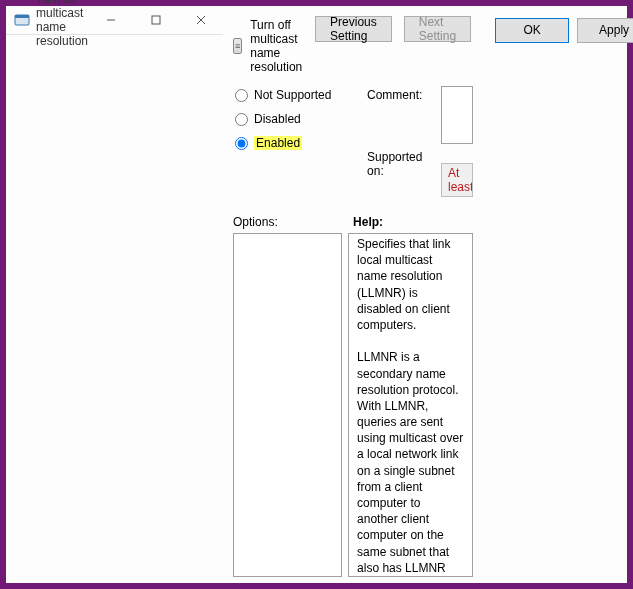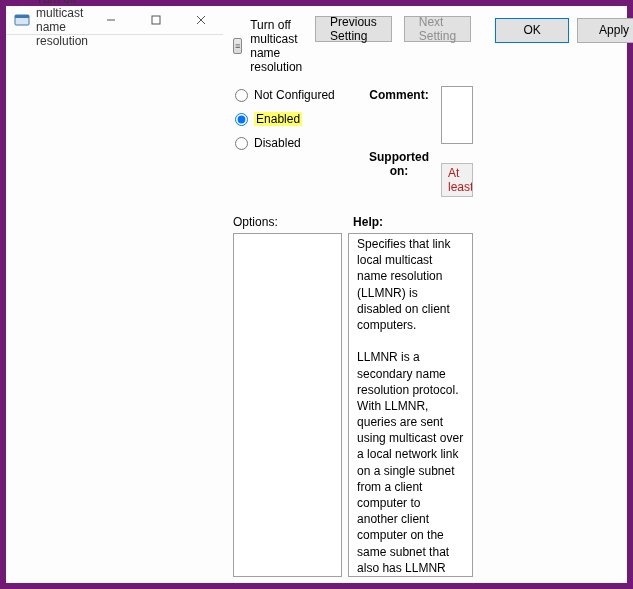--- a/index.html
+++ b/index.html
@@ -115,24 +115,23 @@
     display: flex;
     align-items: center;
     gap: 6px;
     font-size: 12px;
     cursor: default;
   }
   .radio-row input[type=radio] { margin:0; }
   .highlight { background: #ffff66; padding: 0 2px; }
 
   .lbl-right {
-    text-align: center;
+    text-align: left;
     padding-top: 2px;
     padding-right: 6px;
-    font-weight: bold;
   }
 
   .comment-box {
     grid-column: 3;
     grid-row: 1;
     height: 58px;
     border: 1px solid #a0a0a0;
     background: #fff;
     resize: none;
     font-family: inherit;
@@ -266,30 +265,30 @@
       <div class="nav-buttons">
         <div class="navbtn">Previous Setting</div>
         <div class="navbtn disabled">Next Setting</div>
       </div>
     </div>
 
     <div class="config-grid">
       <div class="radios">
         <label class="radio-row">
           <input type="radio" name="state" style="">
-          <span>Not Configured</span>
+          <span>Not Supported</span>
+        </label>
+        <label class="radio-row">
+          <input type="radio" name="state" style="">
+          <span>Disabled</span>
         </label>
         <label class="radio-row">
           <input type="radio" name="state" checked="" style="">
           <span class="highlight">Enabled</span>
         </label>
-        <label class="radio-row">
-          <input type="radio" name="state" style="">
-          <span>Disabled</span>
-        </label>
       </div>
 
       <div class="lbl-right" style="grid-column:2;grid-row:1;">Comment:</div>
       <textarea class="comment-box" style=""></textarea>
 
       <div class="lbl-right" style="grid-column:2;grid-row:2;">Supported on:</div>
       <div class="supported-box">At least Windows Vista</div>
     </div>
 
     <div class="oh-labels">

